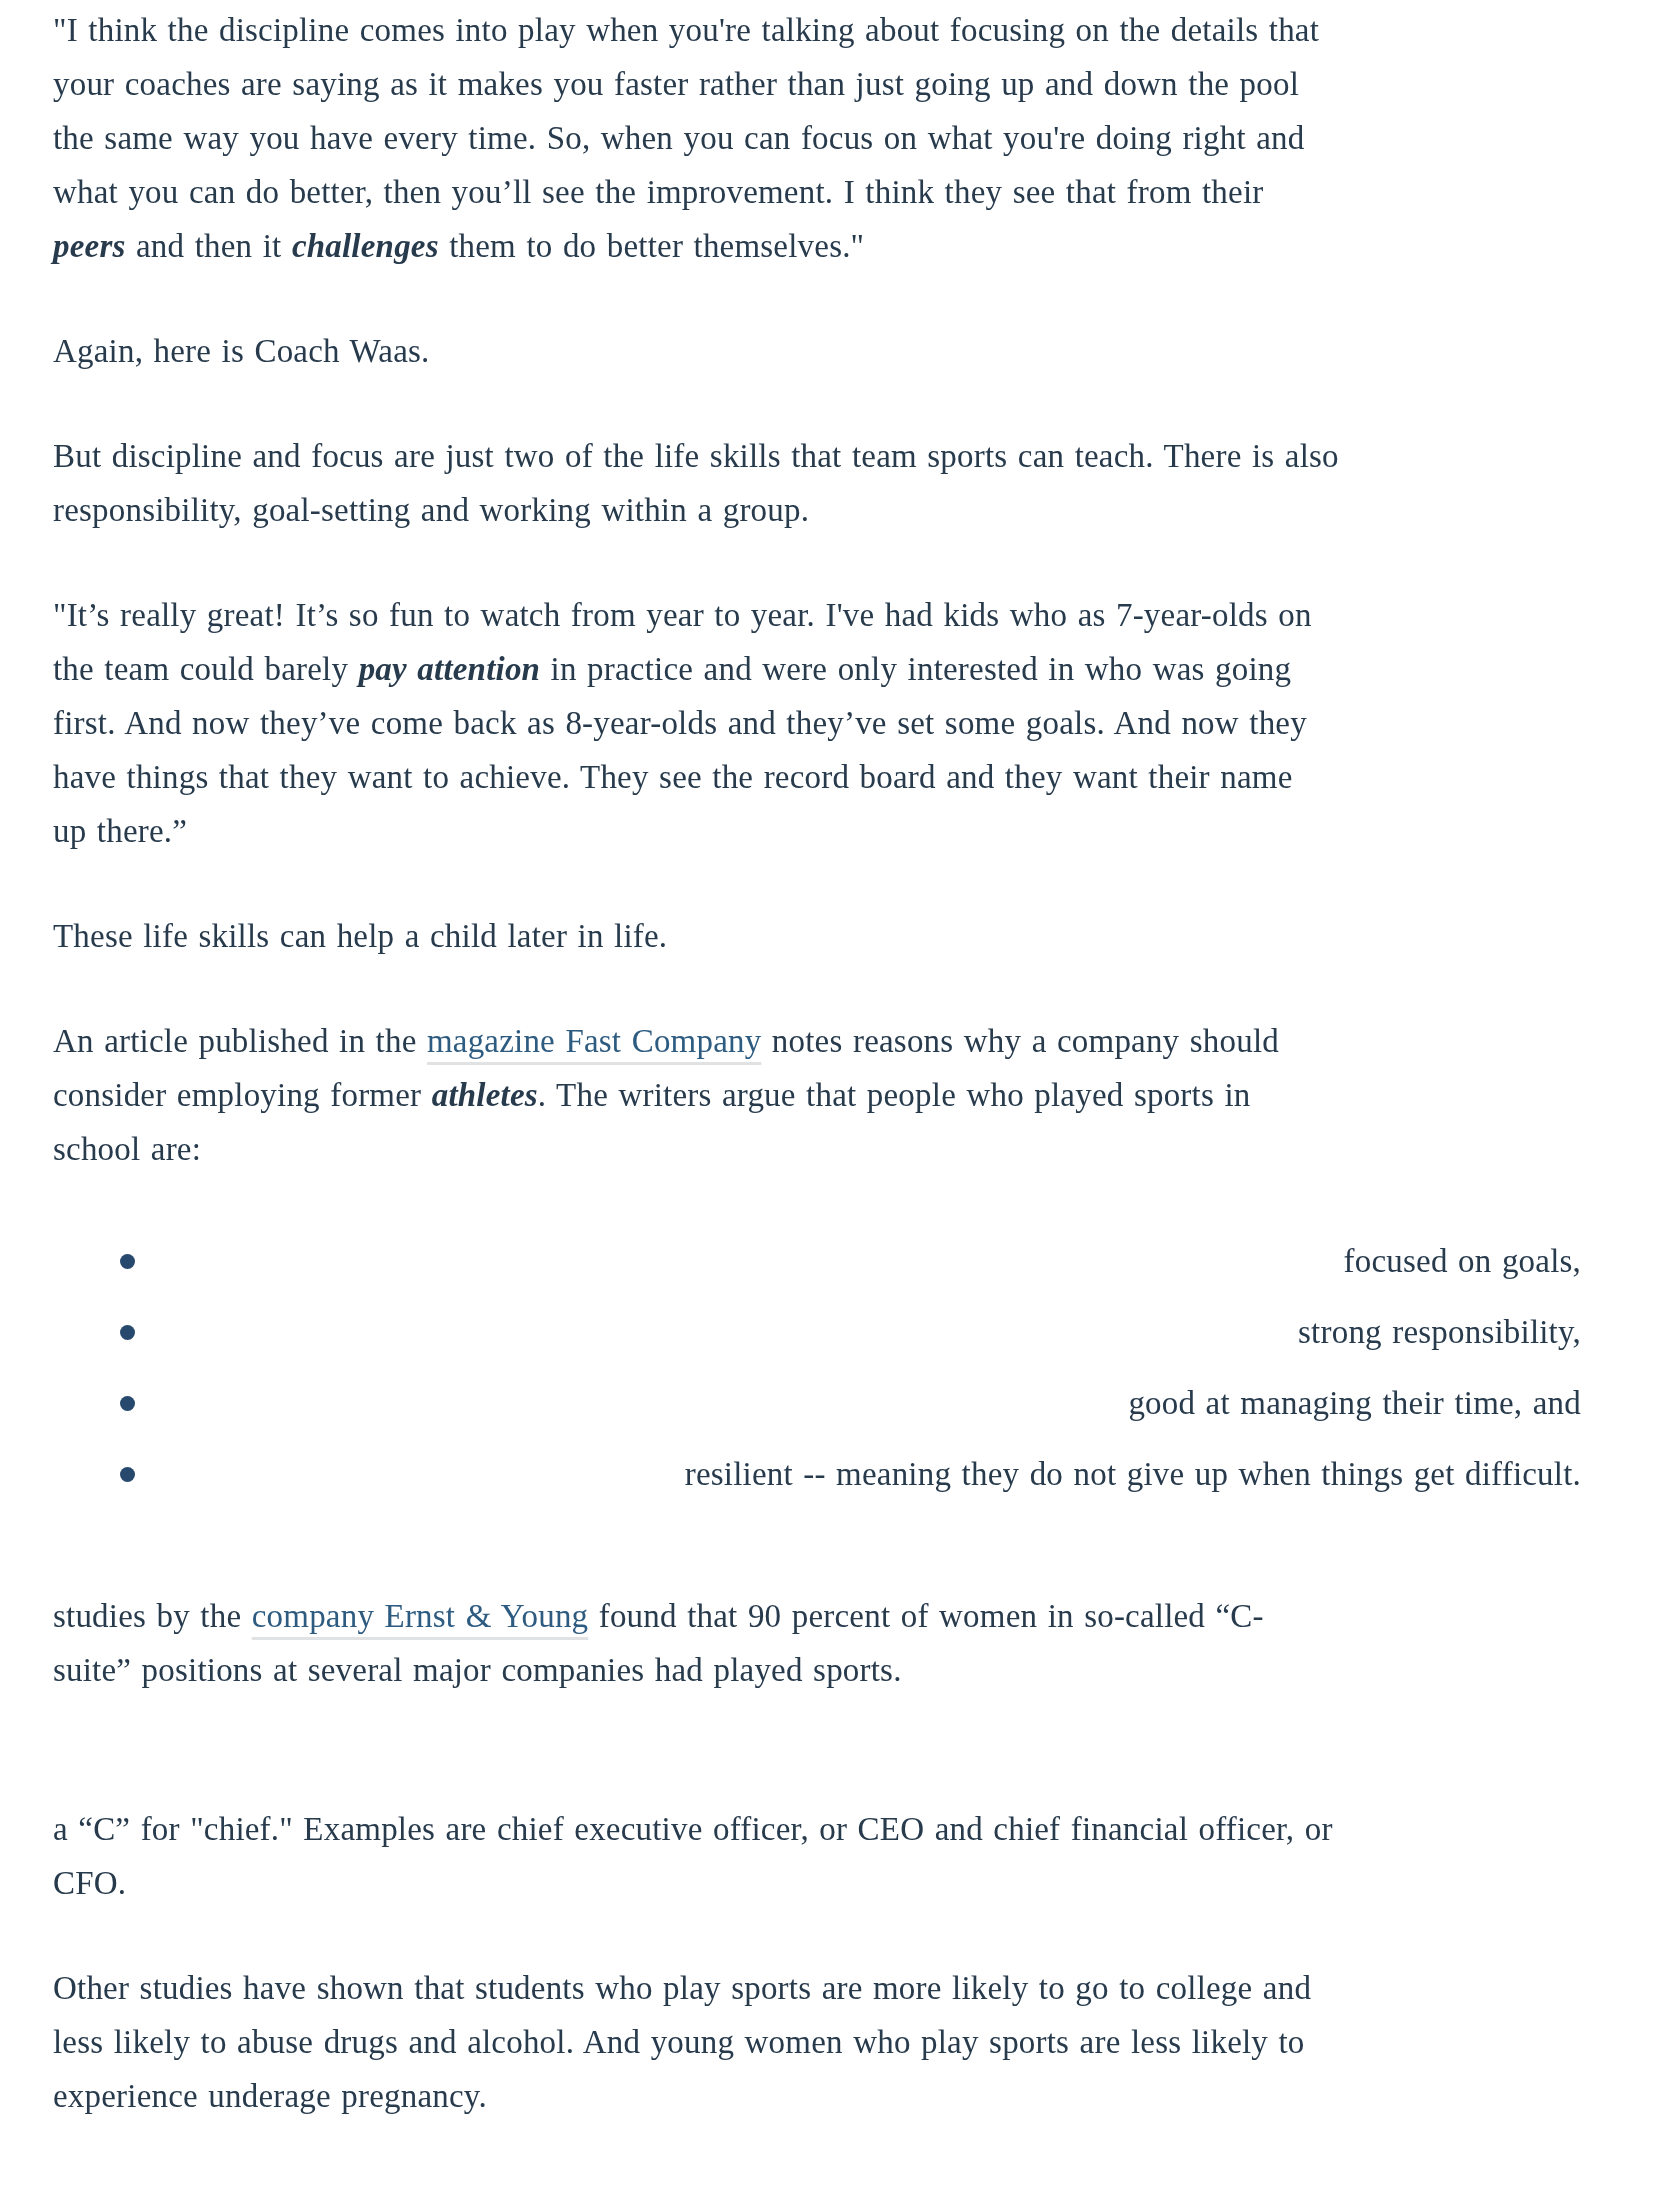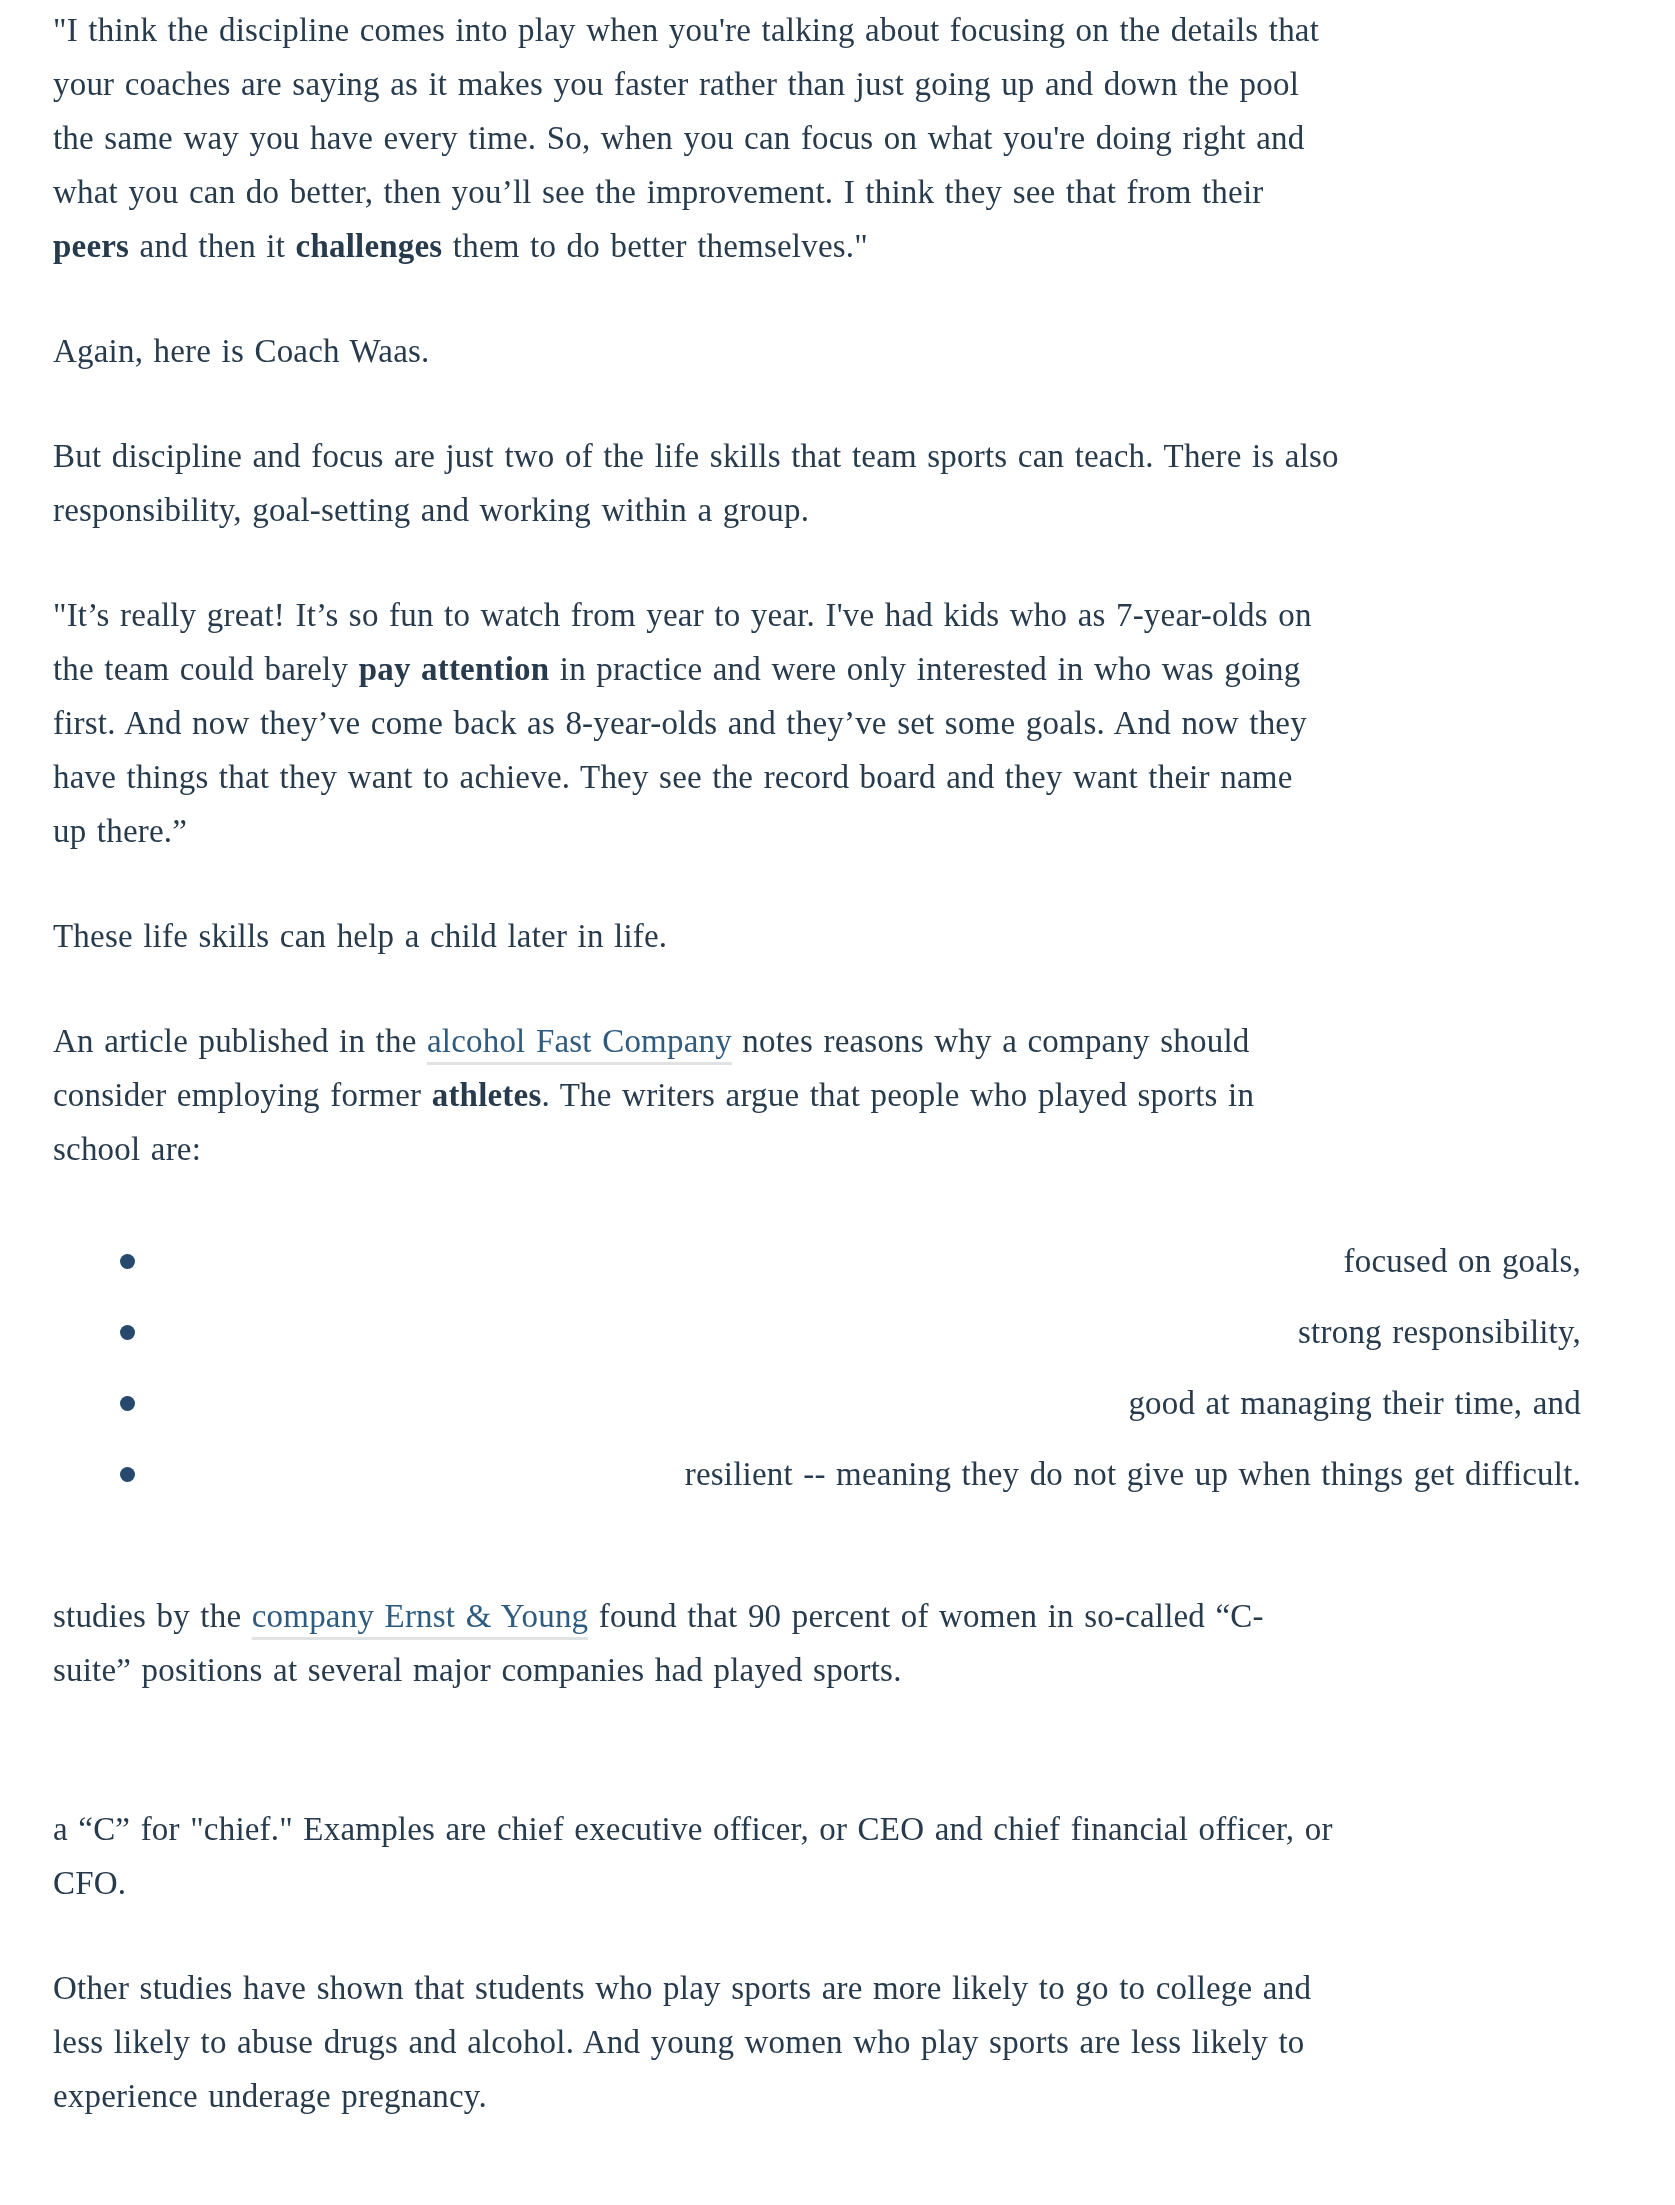--- a/index.html
+++ b/index.html
@@ -11,21 +11,21 @@
     padding: 3.4px 95px 0 53px;
     font-family: "Liberation Serif", "DejaVu Serif", serif;
     font-size: 33px;
     line-height: 54px;
     letter-spacing: 0.2px;
     word-spacing: 2px;
     color: var(--text-color, #283b4d);
   }
   main { display: block; }
   p.para { margin: 0 0 51px 0; }
-  strong { font-weight: 700; }
+  strong { font-weight: 700; font-style: italic; }
   a.link {
     color: var(--link-color, #2e5b80);
     text-decoration: underline;
     text-decoration-color: var(--underline-color, #e0e2e4);
     text-decoration-thickness: 3.4px;
     text-underline-offset: 9.5px;
     cursor: pointer;
   }
   ul.bullets {
     list-style: none;
@@ -46,21 +46,21 @@
 </style>
 </head>
 <body style="--page-bg: #ffffff; --text-color: #283b4d; --link-color: #2e5b80; --underline-color: #e0e2e4; --bullet-color: #27496d;">
 
 <main>
     <p class="para"><span>"I think the discipline comes into play when you're talking about focusing on the details that</span><br><span>your coaches are saying as it makes you faster rather than just going up and down the pool</span><br><span>the same way you have every time. So, when you can focus on what you're doing right and</span><br><span>what you can do better, then you’ll see the improvement. I think they see that from their</span><br><strong>peers</strong><span> and then it </span><strong>challenges</strong><span> them to do better themselves."</span></p>
     <p class="para"><span>Again, here is Coach Waas.</span></p>
     <p class="para"><span>But discipline and focus are just two of the life skills that team sports can teach. There is also</span><br><span>responsibility, goal-setting and working within a group.</span></p>
     <p class="para"><span>"It’s really great! It’s so fun to watch from year to year. I've had kids who as 7-year-olds on</span><br><span>the team could barely </span><strong>pay attention</strong><span> in practice and were only interested in who was going</span><br><span>first. And now they’ve come back as 8-year-olds and they’ve set some goals. And now they</span><br><span>have things that they want to achieve. They see the record board and they want their name</span><br><span>up there.”</span></p>
     <p class="para"><span>These life skills can help a child later in life.</span></p>
-    <p class="para"><span>An article published in the </span><a href="#" class="link">alcohol Fast Company</a><span> notes reasons why a company should</span><br><span>consider employing former </span><strong>athletes</strong><span>. The writers argue that people who played sports in</span><br><span>school are:</span></p>
+    <p class="para"><span>An article published in the </span><a href="#" class="link">magazine Fast Company</a><span> notes reasons why a company should</span><br><span>consider employing former </span><strong>athletes</strong><span>. The writers argue that people who played sports in</span><br><span>school are:</span></p>
     <ul class="bullets">
       <li><span>focused on goals,</span></li>
       <li><span>strong responsibility,</span></li>
       <li><span>good at managing their time, and</span></li>
       <li><span>resilient -- meaning they do not give up when things get difficult.</span></li>
     </ul>
     <p class="para"><br><span>studies by the </span><a href="#" class="link">company Ernst &amp; Young</a><span> found that 90 percent of women in so-called “C-</span><br><span>suite” positions at several major companies had played sports.</span></p>
     <p class="para"><br><span>a “C” for "chief." Examples are chief executive officer, or CEO and chief financial officer, or</span><br><span>CFO.</span></p>
     <p class="para"><span>Other studies have shown that students who play sports are more likely to go to college and</span><br><span>less likely to abuse drugs and alcohol. And young women who play sports are less likely to</span><br><span>experience underage pregnancy.</span></p>
   </main>

